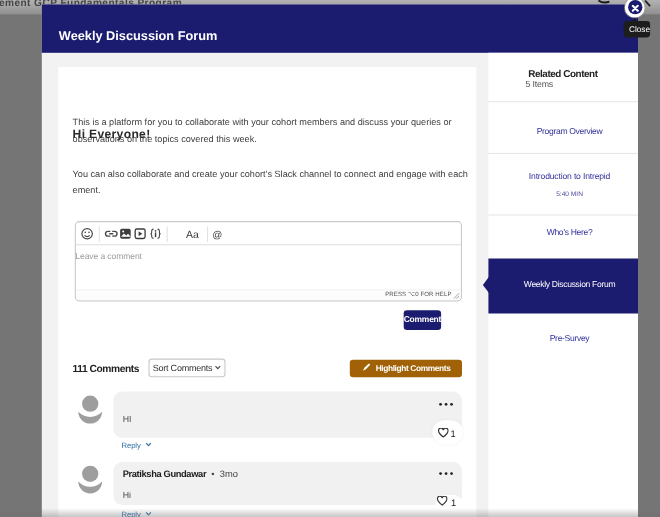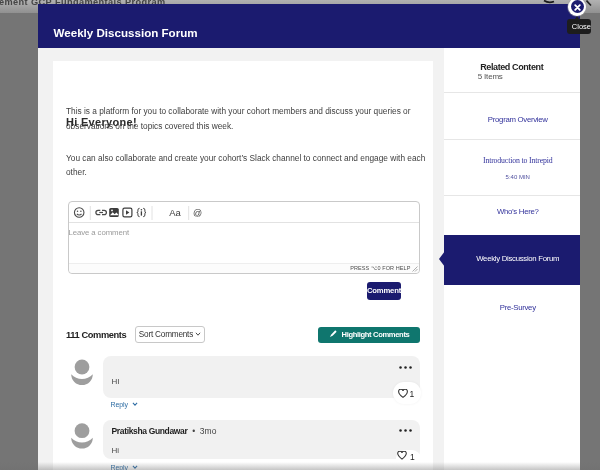--- a/index.html
+++ b/index.html
@@ -20,21 +20,21 @@
 
 <div class="abs" style="left:38px;top:4px;width:542px;height:466px;background:#f2f2f2;">
 
   <div class="abs" style="left:0;top:0;width:542px;height:44px;background:#1b1b6f;"></div>
   <div class="abs" style="left:15.5px;top:22px;color:#fff;font-size:11.6px;font-weight:bold;letter-spacing:0px;">Weekly Discussion Forum</div>
 
   <div class="abs" style="left:15px;top:57px;width:380px;height:409px;background:#ffffff;"></div>
 
   <div class="abs" style="left:28px;top:67.5px;font-size:11px;font-weight:bold;color:#2b2b2b;letter-spacing:0.3px;margin-top:44px;">Hi Everyone!</div>
   <div class="abs" style="left:28px;top:100px;width:362px;font-size:8.3px;line-height:14.5px;color:#3d3d3d;">This is a platform for you to collaborate with your cohort members and discuss your queries or observations on the topics covered this week.</div>
-  <div class="abs" style="left:28px;top:146.5px;width:362px;font-size:8.3px;line-height:14.5px;color:#3d3d3d;">You can also collaborate and create your cohort’s Slack channel to connect and engage with each other.</div>
+  <div class="abs" style="left:28px;top:146.5px;width:362px;font-size:8.3px;line-height:14.5px;color:#3d3d3d;">You can also collaborate and create your cohort’s Slack channel to connect and engage with each ement.</div>
 
   <div class="abs" style="left:29.5px;top:196.5px;width:352px;height:73px;background:#fff;border:1px solid #c9c9c9;border-radius:4px;">
     <div class="abs" style="left:0;top:0;width:100%;height:21px;border-bottom:1px solid #e2e2e2;"></div>
 
     <svg class="abs" style="left:0;top:0;width:350px;height:21px;" viewBox="0 0 350 21">
 
       <g stroke="#4a4a4a" fill="none" stroke-width="1.1">
         <circle cx="10.2" cy="10.5" r="4.75"></circle>
         <path d="M7.9 11.9 a2.9 2.9 0 0 0 4.6 0"></path>
       </g>
@@ -79,21 +79,21 @@
       <path d="M5.5 0.5 L0.5 5.5 M5.5 3 L3 5.5" stroke="#999" stroke-width="0.8"></path>
     </svg>
   </div>
 
   <div class="abs" style="left:329px;top:278px;width:34px;height:18px;background:#1b1b6f;border-radius:3px;color:#fff;font-size:7.7px;font-weight:bold;text-align:center;line-height:18px;letter-spacing:-0.2px;">Comment</div>
 
   <div class="abs" style="left:28px;top:326px;font-size:9.3px;font-weight:bold;color:#222;letter-spacing:-0.4px;">111 Comments</div>
   <div class="abs" style="left:97px;top:322px;width:70px;height:17px;border:1px solid #c8c8c8;border-radius:3px;background:#fff;color:#333;font-size:8.2px;line-height:15.5px;text-align:center;letter-spacing:-0.2px;">Sort Comments&nbsp;<svg style="width:6px;height:6px;vertical-align:0.5px;" viewBox="0 0 10 10">
         <path d="M1.5 3 L5 7 L8.5 3" stroke="#444" stroke-width="1.6" fill="none"></path>
       </svg></div>
-  <div class="abs" style="left:280px;top:322.5px;width:102px;height:16.5px;background:#0f766e;border-radius:3px;color:#fff;font-size:7.6px;font-weight:bold;line-height:16.5px;text-align:center;letter-spacing:-0.35px;">
+  <div class="abs" style="left:280px;top:322.5px;width:102px;height:16.5px;background:#a16207;border-radius:3px;color:#fff;font-size:7.6px;font-weight:bold;line-height:16.5px;text-align:center;letter-spacing:-0.35px;">
     <svg style="width:9px;height:9px;vertical-align:-1.5px;margin-right:4px;" viewBox="0 0 10 10">
         <path d="M1 9 l1.5-3 L7 1.5 8.5 3 4 7.5 z" fill="#fff"></path>
       </svg>Highlight Comments</div>
 
   <svg class="abs" style="left:29px;top:351px;width:30px;height:35px;" viewBox="0 0 30 35">
     <circle cx="15" cy="12" r="7.4" fill="#9e9e9e"></circle>
     <path d="M4.2 19.3 A 10.8 10.8 0 0 0 25.8 19.3 A 14.75 14.75 0 0 1 4.2 19.3 z" fill="#9e9e9e"></path>
   </svg>
   <div class="abs" style="left:64.5px;top:351.5px;width:317.5px;height:42.5px;background:#f1f1f1;border-radius:8px;"></div>
   <div class="abs" style="left:73.5px;top:372.5px;font-size:8px;color:#4c4c4c;">HI</div>
@@ -131,21 +131,21 @@
   <div class="abs" style="left:72.5px;top:459.5px;font-size:7px;color:#2e6da4;letter-spacing:-0.1px;">Reply&nbsp;&nbsp;<svg style="width:6px;height:6px;vertical-align:0px;" viewBox="0 0 10 10">
         <path d="M1.5 3 L5 7 L8.5 3" stroke="#2e6da4" stroke-width="1.7" fill="none"></path>
       </svg></div>
 
   <div class="abs" style="left:405.5px;top:44px;width:136.5px;height:422px;background:#fff;"></div>
   <div class="abs" style="left:405.5px;top:57.5px;width:136.5px;text-align:center;font-size:9px;font-weight:bold;color:#222;letter-spacing:-0.4px;">Related Content</div>
   <div class="abs" style="left:384px;top:67.5px;width:136.5px;text-align:center;font-size:8px;color:#555;letter-spacing:-0.2px;">5 Items</div>
   <div class="abs" style="left:405.5px;top:87.5px;width:136.5px;height:1px;background:#e6e6e6;"></div>
   <div class="abs" style="left:417.5px;top:110.5px;width:124.5px;text-align:center;font-size:7.8px;color:#32329b;letter-spacing:-0.3px;">Program Overview</div>
   <div class="abs" style="left:405.5px;top:134.5px;width:136.5px;height:1px;background:#e6e6e6;"></div>
-  <div class="abs" style="left:417.5px;top:151.5px;width:124.5px;text-align:center;font-size:7.8px;color:#32329b;letter-spacing:-0.15px;font-family:Liberation Serif, serif;">Introduction to Intrepid</div>
+  <div class="abs" style="left:417.5px;top:151.5px;width:124.5px;text-align:center;font-size:7.8px;color:#32329b;letter-spacing:-0.15px;">Introduction to Intrepid</div>
   <div class="abs" style="left:417.5px;top:170px;width:124.5px;text-align:center;font-size:6px;color:#4f4f9f;">5:40 MIN</div>
   <div class="abs" style="left:405.5px;top:190.5px;width:136.5px;height:1px;background:#e6e6e6;"></div>
   <div class="abs" style="left:417.5px;top:203px;width:124.5px;text-align:center;font-size:7.8px;color:#32329b;letter-spacing:-0.3px;">Who’s Here?</div>
 
   <div class="abs" style="left:405.5px;top:231px;width:136.5px;height:50px;background:#1b1b6f;"></div>
   <div class="abs" style="left:400.5px;top:247px;width:0;height:0;border-top:8px solid transparent;border-bottom:8px solid transparent;border-right:6px solid #1b1b6f;"></div>
   <div class="abs" style="left:417.5px;top:250px;width:124.5px;text-align:center;font-size:7.8px;color:#fff;letter-spacing:-0.3px;">Weekly Discussion Forum</div>
   <div class="abs" style="left:417.5px;top:298.5px;width:124.5px;text-align:center;font-size:7.8px;color:#32329b;letter-spacing:-0.3px;">Pre-Survey</div>
 </div>
 

